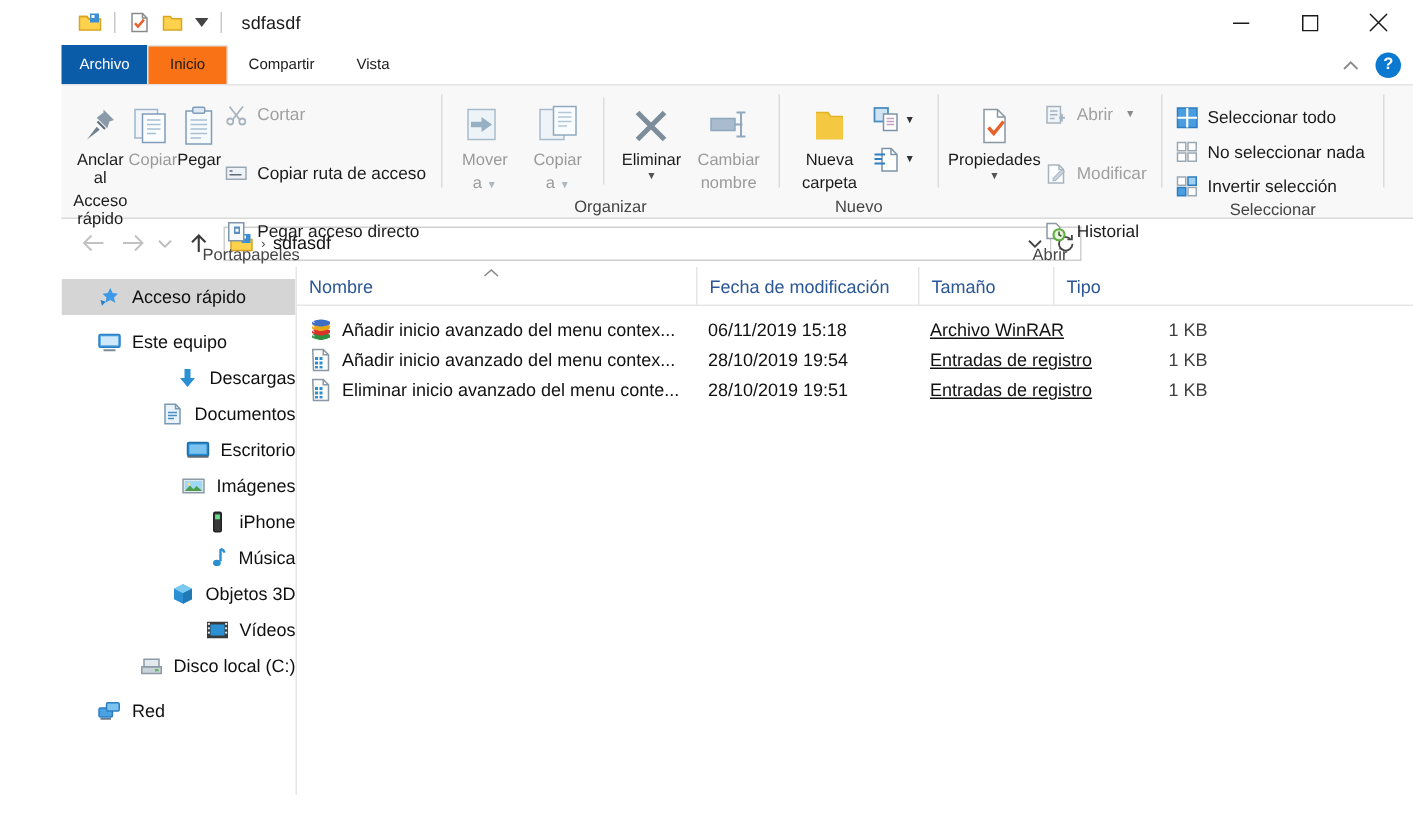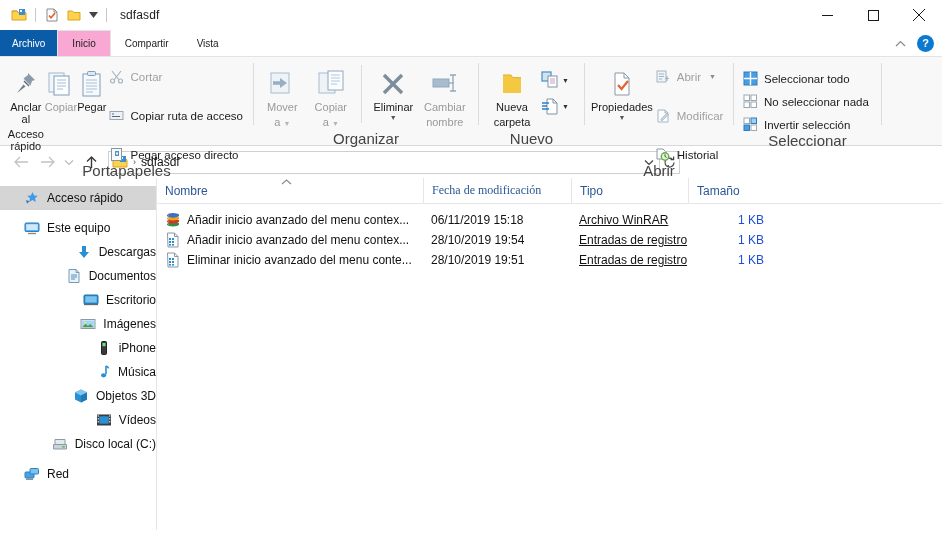--- a/index.html
+++ b/index.html
@@ -4,21 +4,21 @@
 <style>
   * { box-sizing: border-box; }
   html, body {
     margin: 0; padding: 0;
     width: 942px; height: 550px;
     overflow: hidden;
     background: #ffffff;
     font-family: "Liberation Sans", sans-serif;
     -webkit-font-smoothing: antialiased;
   }
-  .window { width: 942px; height: 480px; position: relative; background:#fff; }
+  .window { width: 942px; height: 480px; position: relative; background:#fff;padding-left:41px; }
 
   
   .titlebar {
     height: 30px; display: flex; align-items: center;
     background: #ffffff; padding-left: 8px;
   }
   .qat { display: flex; align-items: center; gap: 0px; }
   .qat-btn {
     width: 22px; height: 22px; display: flex; align-items:center; justify-content:center;
   }
@@ -38,41 +38,41 @@
   
   .tabstrip {
     height: 26px; display: flex; align-items: flex-end;
     background: #ffffff; position: relative;
   }
   .tab {
     height: 26px; padding: 0 14px; display:flex; align-items:center;
     font-size: 10px; color:#1b1b1b; background:transparent;
   }
   .tab.file { background:#0b5ca8; color:#fff; padding: 0 12px; }
-  .tab.active { background:#f9a8d4; border-top:1px solid #e3e3e3;
+  .tab.active { background:#f97316; border-top:1px solid #e3e3e3;
                 border-left:1px solid #e3e3e3; border-right:1px solid #e3e3e3; }
   .tabstrip-right { margin-left:auto; display:flex; align-items:center;
                     gap:6px; padding-right:8px; height:26px; }
   .collapse-chev { font-size:11px; color:#7a7a7a; width:16px; text-align:center; }
   .help-btn {
     width:17px; height:17px; border-radius:50%; background:#0b79d0;
     color:#fff; font-size:11px; font-weight:bold; line-height:17px; text-align:center;
   }
 
   
   .ribbon {
     height: 90px; background: #f8f8f8;
     border-top: 1px solid #e3e3e3; border-bottom: 1px solid #d9d9d9;
     display: flex; position: relative;
   }
   .rgroup { position: relative; height: 90px; display:flex; flex-direction:column;
             padding: 4px 0 0 0; }
   .rgroup-body { display:flex; flex:1; align-items:flex-start; padding: 2px 7px 0 7px; }
   .rgroup-label {
-    height: 15px; font-size: 15px; color:#444; text-align:center; line-height:13px;
+    height: 15px; font-size: 11px; color:#444; text-align:center; line-height:13px;
   }
   .rgroup-sep { width:1px; background:#dcdcdc; margin: 6px 0 20px 0; }
 
   .bigbtn {
     width: 58px; display:flex; flex-direction:column; align-items:center;
     padding-top: 3px; text-align:center;
   }
   .bigbtn .ico { height: 32px; display:flex; align-items:flex-end; justify-content:center; }
   .bigbtn .lbl { font-size: 11px; color:#1b1b1b; line-height: 12px; margin-top:3px; }
   .bigbtn.dim .lbl { color:#9a9a9a; }
@@ -131,33 +131,33 @@
   .colhdr {
     height: 26px; display:flex; align-items:center; position:relative;
     border-bottom: 1px solid #e6e6e6; background:#fff;
   }
   .col {
     height: 26px; display:flex; align-items:center; font-size:12px; color:#2b5797;
     padding-left: 8px; position:relative;
   }
   .col + .col { border-left: 1px solid #e6e6e6; }
   .col.name { width: 266px; }
-  .col.date { width: 148px; font-family: Liberation Serif, serif; }
+  .col.date { width: 148px; }
   .col.type { width: 117px; }
   .col.size { width: 90px; }
   .sortmark {
     position:absolute; top: 1px; left: 124px; font-size: 9px; color:#777;
   }
   .rows { padding-top: 6px; }
   .row { height: 20px; display:flex; align-items:center; font-size:12px; color:#111; }
   .cell { display:flex; align-items:center; overflow:hidden; white-space:nowrap; }
   .cell.name { width: 266px; gap: 6px; padding-left: 8px; }
   .cell.date { width: 148px; padding-left: 8px; color:#111; }
   .cell.type { width: 117px; padding-left: 8px; color:#111;text-decoration:underline; }
-  .cell.size { width: 90px; padding-right: 14px; justify-content:flex-end; color:#1d4ed8; }
+  .cell.size { width: 90px; padding-right: 14px; justify-content:flex-end; color:#404040; }
   .fname { overflow:hidden; text-overflow:clip; white-space:nowrap; }
 
   svg { display:block; }
 </style>
 </head>
 <body>
 
 <div class="window">
 
   <div class="titlebar">
@@ -677,25 +677,25 @@
           <span>Nombre</span>
           <span class="sortmark">
             <svg width="11" height="6" viewBox="0 0 11 6">
                 <path d="M1 5l4.5-4L10 5" fill="none" stroke="#8a8a8a" stroke-width="1.1"></path>
               </svg>
           </span>
         </div>
         <div class="col date">
           <span>Fecha de modificación</span>
         </div>
+        <div class="col size">
+          <span>Tamaño</span>
+        </div>
         <div class="col type">
           <span>Tipo</span>
-        </div>
-        <div class="col size">
-          <span>Tamaño</span>
         </div>
       </div>
 
       <div class="rows">
 
         <div class="row">
           <div class="cell name">
             <span style="display:flex;">
               <svg width="16" height="16" viewBox="0 0 16 16">
                 <path d="M2 11.3c0-.6 4.5-1.8 6-1.8s6 1.2 6 1.8v1.5c0 .7-4.5 1.8-6 1.8s-6-1.1-6-1.8z" fill="#2f8f3f"></path>

